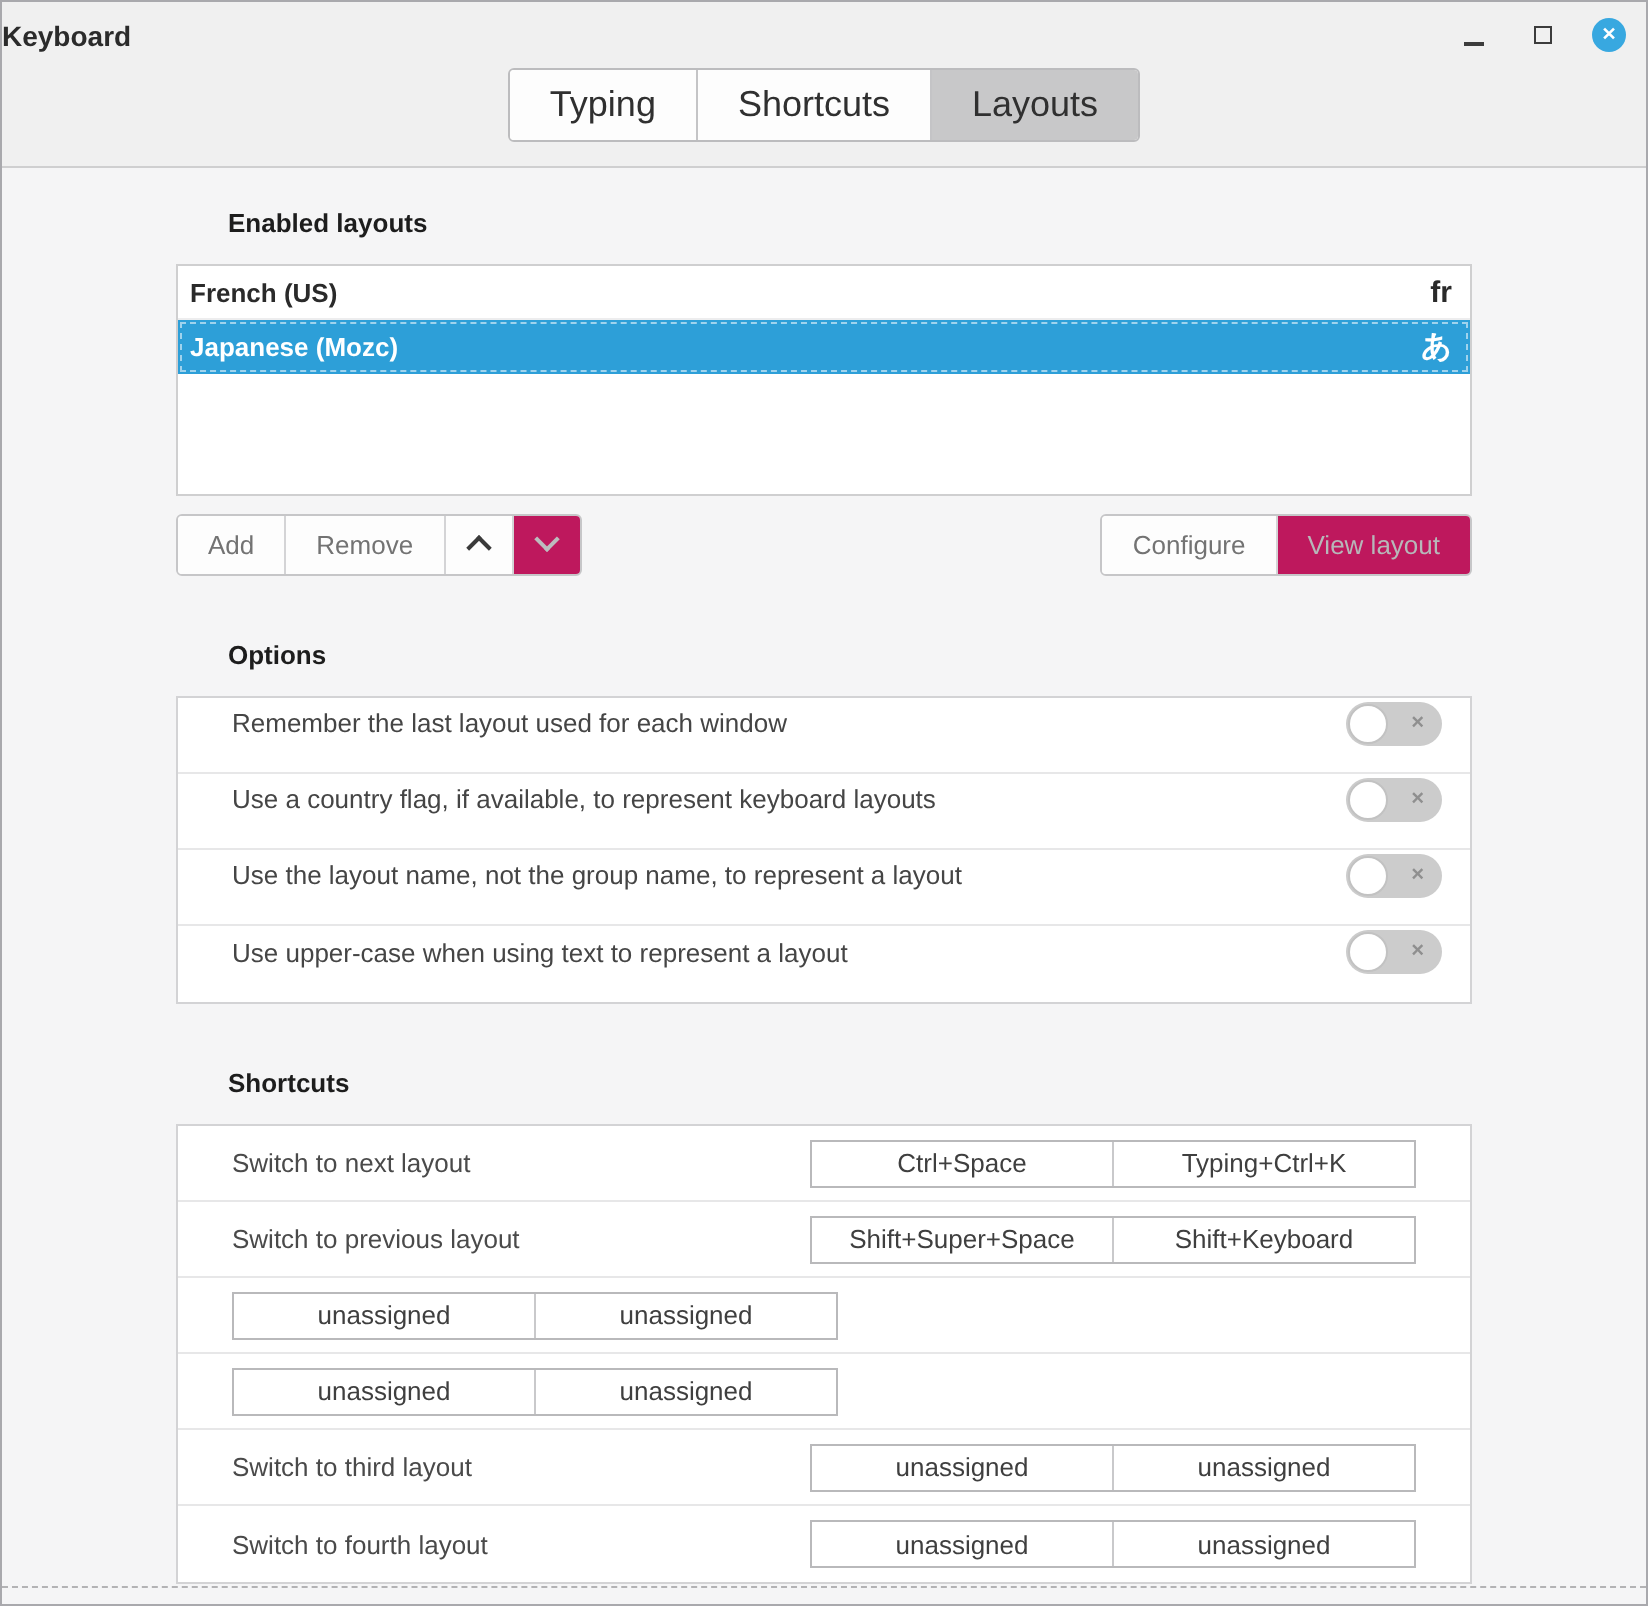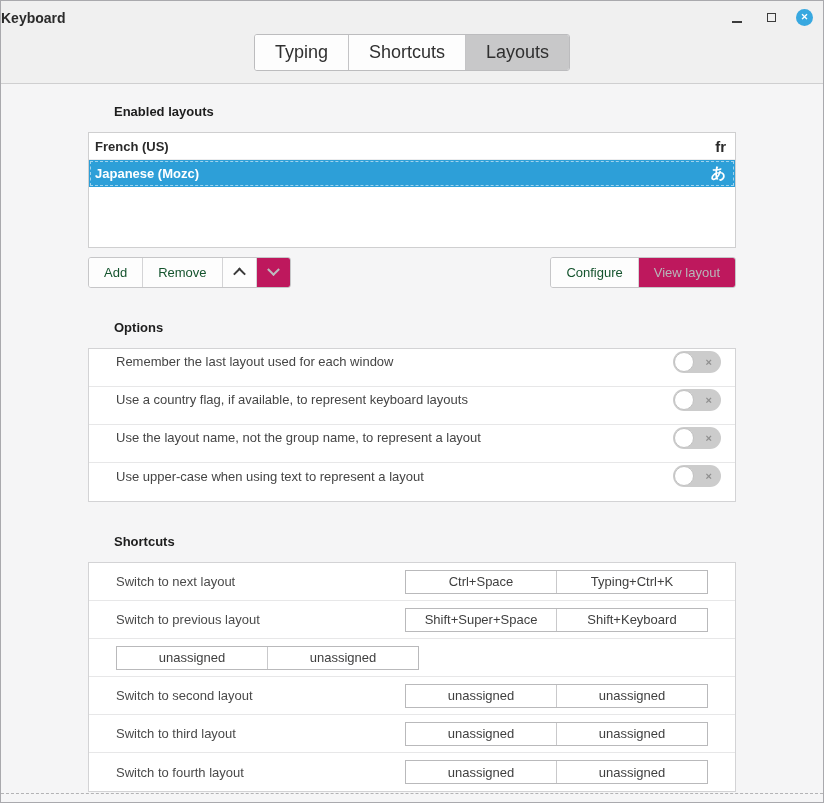--- a/index.html
+++ b/index.html
@@ -31,21 +31,21 @@
   
   .layout-list { background:#ffffff; border:1px solid #cfcfd0; height:116px; overflow:hidden; }
   .layout-row { height:27px; display:flex; align-items:center; padding:0 9px 0 6px; border-bottom:1px solid #ededee; }
   .layout-row .lname { font-size:13px; font-weight:bold; color:#2a2a2a; flex:1; }
   .layout-row .lglyph { font-size:15px; font-weight:bold; color:#2a2a2a; }
   .layout-row.selected { background:#2d9fd8; outline:1px dashed rgba(255,255,255,.55); outline-offset:-2px; border-bottom:none; }
   .layout-row.selected .lname, .layout-row.selected .lglyph { color:#ffffff; }
   
   .list-actions { display:flex; justify-content:space-between; margin-top:9px; }
   .btn-group { display:flex; border:1px solid #c6c6c8; border-radius:3px; overflow:hidden; background:#fdfdfd; }
-  .btn { background:#fdfdfd; font-size:13px; color:#14532d; padding:7px 15px; border-right:1px solid #d4d4d6; display:flex; align-items:center; justify-content:center; }
+  .btn { background:#fdfdfd; font-size:13px; color:#737373; padding:7px 15px; border-right:1px solid #d4d4d6; display:flex; align-items:center; justify-content:center; }
   .btn:last-child { border-right:none; }
   .btn.disabled { background:#be185d; color:#b7b7b9; }
   .btn.icon-btn { padding:7px 12px; }
   .chev { width:9px; height:9px; border-left:2px solid #3a3a3a; border-top:2px solid #3a3a3a; }
   .chev.up { transform:rotate(45deg) translate(1px,1px); }
   .chev.down { transform:rotate(225deg) translate(2px,2px); }
   .chev.dim { border-color:#bcbcbe; }
   
   .panel { background:#ffffff; border:1px solid #d3d3d5; }
   .opt-row { height:38px; display:flex; align-items:center; padding:0 14px 12px 27px; border-bottom:1px solid #e7e7e8; }
@@ -171,21 +171,20 @@
           <div class="kb">Shift+Keyboard</div>
         </div>
       </div>
       <div class="sc-row">
         <div class="kb-group">
           <div class="kb">unassigned</div>
           <div class="kb">unassigned</div>
         </div>
       </div>
       <div class="sc-row">
-        <span class="sc-label">Switch to second layout</span>
         <div class="kb-group">
           <div class="kb">unassigned</div>
           <div class="kb">unassigned</div>
         </div>
       </div>
       <div class="sc-row">
         <span class="sc-label">Switch to third layout</span>
         <div class="kb-group">
           <div class="kb">unassigned</div>
           <div class="kb">unassigned</div>

